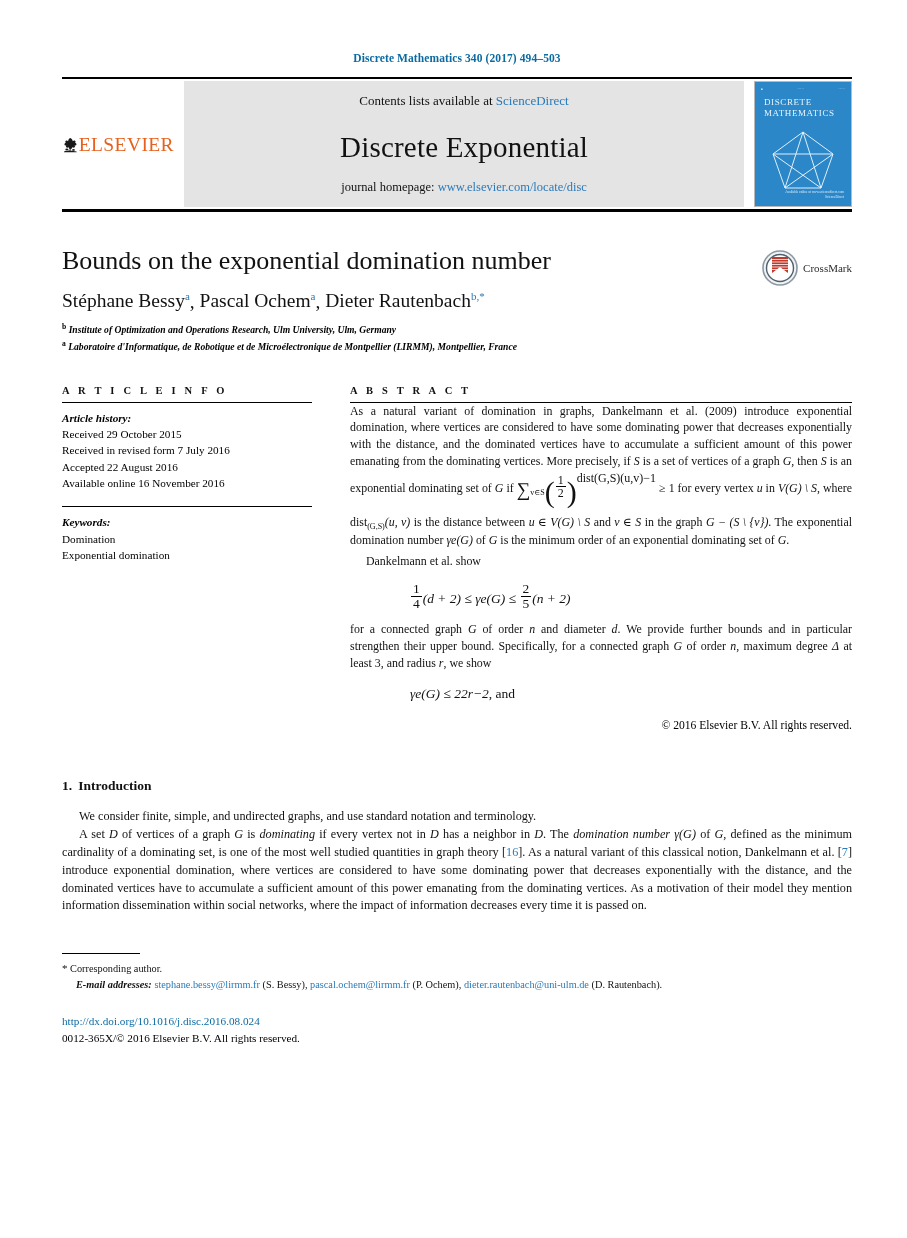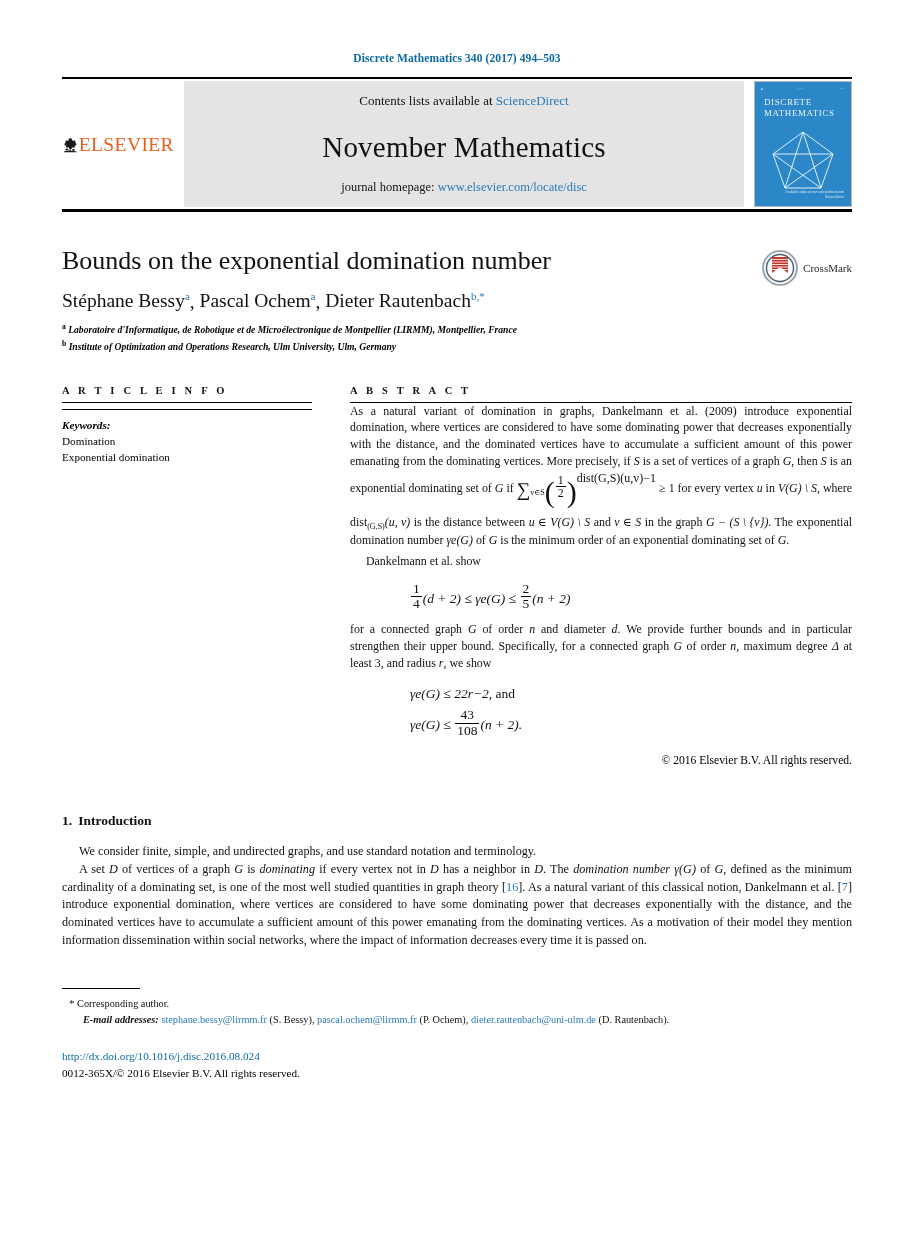--- a/index.html
+++ b/index.html
@@ -264,21 +264,20 @@
   .foot-rule {
     border-top: 1px solid #000;
     width: 78px;
     margin-top: 38px;
   }
   .footnote {
     font-size: 10.3px;
     line-height: 1.55;
     margin-top: 6px;
     color: #111;
-    margin-left: 7px;
   }
   .footnote .star { font-size: 11px; }
   .footnote .em { font-style: italic; font-weight: bold; }
   .footer-block { margin-top: 20px; font-size: 11.2px; line-height: 1.5; }
   .doi { color: #0b6aa2; }
 </style>
 </head>
 <body>
 
 <div class="page">
@@ -302,21 +301,21 @@
           </g>
         </svg>
         <div class="elsevier-word">ELSEVIER</div>
       </div>
 
       <div class="contents-box">
         <div class="contents-line">
           <span>Contents lists available at</span>
           <span class="sd">ScienceDirect</span>
         </div>
-        <div class="journal-name">November Mathematics</div>
+        <div class="journal-name">Discrete Exponential</div>
         <div class="homepage-line">
           <span>journal homepage:</span>
           <span class="link">www.elsevier.com/locate/disc</span>
         </div>
       </div>
 
       <div class="cover-thumb">
         <div class="cover-top">
           <span>■</span>
             <span>·····</span>
@@ -346,40 +345,47 @@
     <div class="titleblock">
       <h1 class="art-title">Bounds on the exponential domination number</h1>
 
       <div class="authors">
         <span><span>Stéphane Bessy</span><sup>a</sup></span>,
         <span><span>Pascal Ochem</span><sup>a</sup></span>,
         <span><span>Dieter Rautenbach</span><sup class="star">b,*</sup></span>
       </div>
 
       <div class="affils">
+        <div><sup>b</sup> <span>Institute of Optimization and Operations Research, Ulm University, Ulm, Germany</span></div>
         <div><sup>a</sup> <span>Laboratoire d'Informatique, de Robotique et de Microélectronique de Montpellier (LIRMM), Montpellier, France</span></div>
-        <div><sup>b</sup> <span>Institute of Optimization and Operations Research, Ulm University, Ulm, Germany</span></div>
       </div>
 
       <div class="crossmark">
         <svg width="36" height="36" viewBox="0 0 36 36">
           <circle cx="18" cy="18" r="17" fill="#f2f2f2" stroke="#8b98a3" stroke-width="1.6"></circle>
           <circle cx="18" cy="18" r="13.5" fill="#ffffff" stroke="#4f6170" stroke-width="1.4"></circle>
           <path d="M10 7 h16 v16 l-8 -6 l-8 6 Z" fill="#c0392b"></path>
           <path d="M10 9.5 h16 M10 12 h16 M10 14.5 h16 M10 17 h16 M10 19.5 h16" stroke="#ffffff" stroke-width="0.8"></path>
         </svg>
         <span class="crossmark-label">CrossMark</span>
       </div>
     </div>
 
     <div class="infoblock">
 
       <div class="col-info">
         <div class="sec-label">A R T I C L E  I N F O</div>
         <div class="thin-rule"></div>
+        <div class="hist">
+          <div class="hd">Article history:</div>
+          <div>Received 29 October 2015</div>
+          <div>Received in revised form 7 July 2016</div>
+          <div>Accepted 22 August 2016</div>
+          <div>Available online 16 November 2016</div>
+        </div>
         <div class="thin-rule"></div>
         <div class="kw">
           <div class="hd">Keywords:</div>
           <div>Domination</div>
           <div>Exponential domination</div>
         </div>
       </div>
 
       <div class="col-abs">
         <div class="sec-label">A B S T R A C T</div>
@@ -392,23 +398,20 @@
 
           <div class="eqn">
             <span class="eq-indent"></span><span class="frac"><span class="nu">1</span><span class="de">4</span></span><i class="m">(d + 2) ≤ </i><i class="m">γe(G)</i><span> ≤ </span><span class="frac"><span class="nu">2</span><span class="de">5</span></span><i class="m">(n + 2)</i>
           </div>
 
           <p><span>for a connected graph </span><i class="m">G</i><span> of order </span><i class="m">n</i><span> and diameter </span><i class="m">d</i><span>. We provide further bounds and in particular strengthen their upper bound. Specifically, for a connected graph </span><i class="m">G</i><span> of order </span><i class="m">n</i><span>, maximum degree </span><i class="m">Δ</i><span> at least 3, and radius </span><i class="m">r</i><span>, we show</span></p>
 
           <div class="eqn">
             <div class="eqn-row">
               <span class="eq-indent"></span><i class="m">γe(G)</i><span> ≤ </span><i class="m">22r−2</i><span>, and</span>
-            </div>
-            <div class="eqn-row">
-              <span class="eq-indent"></span><i class="m">γe(G)</i><span> ≤ </span><span class="frac"><span class="nu">43</span><span class="de">108</span></span><i class="m">(n + 2).</i>
             </div>
           </div>
         </div>
 
         <div class="copyright">© 2016 Elsevier B.V. All rights reserved.</div>
       </div>
     </div>
 
     <div class="body-sec">
       <div class="sec-head">

